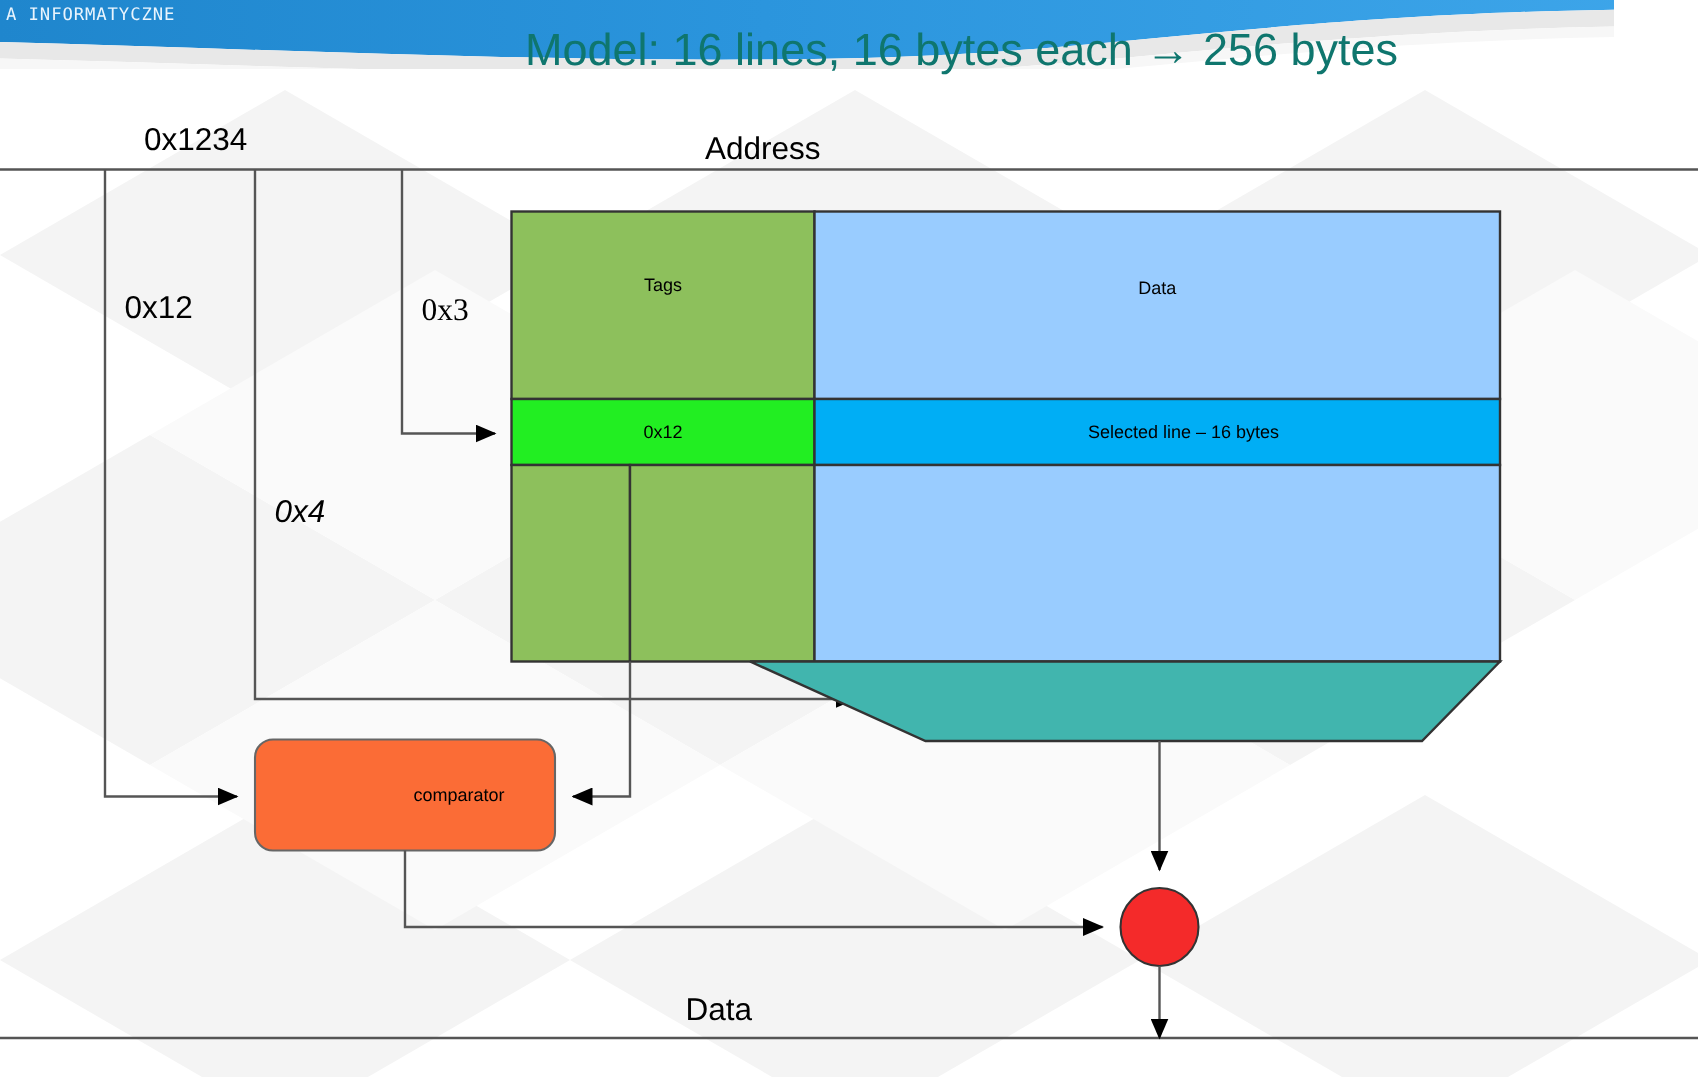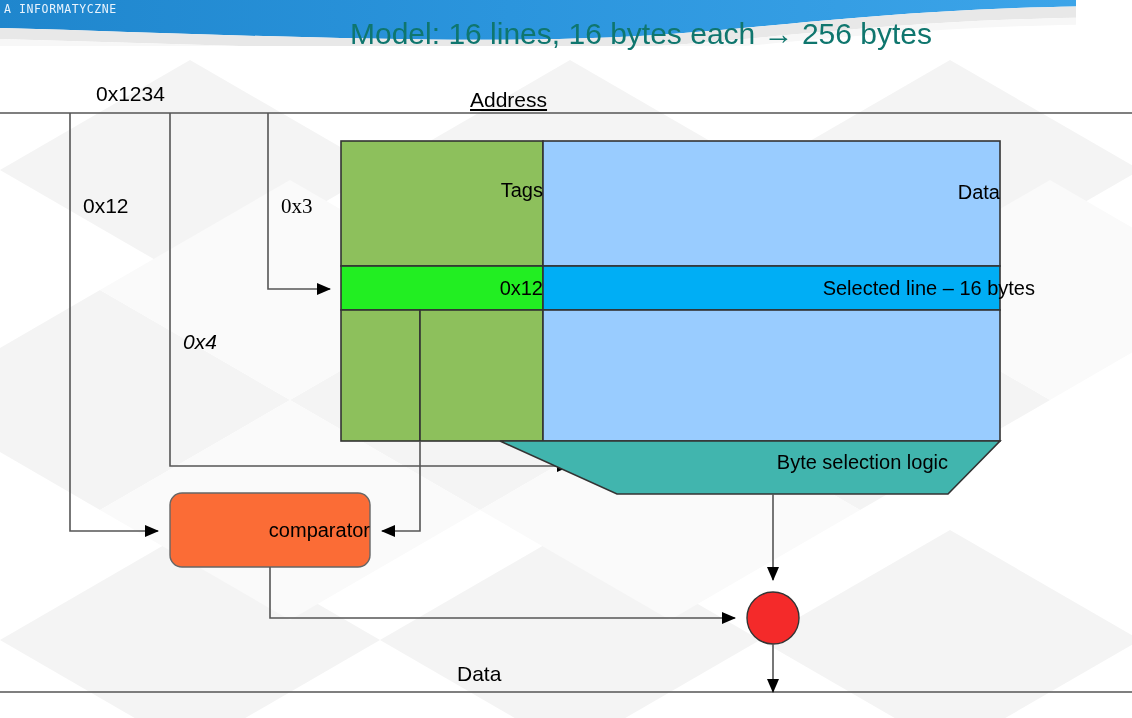--- a/index.html
+++ b/index.html
@@ -49,23 +49,23 @@
     white-space: nowrap;
   }
   .lbl {
     position: absolute;
     font-size: 21px;
     color: #000;
     white-space: nowrap;
   }
   .cell-lbl {
     position: absolute;
-    font-size: 20px;
+    font-size: 12px;
     color: #000;
-    text-align: right;
+    text-align: center;
     white-space: nowrap;
     line-height: 25px;
   }
   #svg-main {
     position: absolute;
     left: 0; top: 0;
   }
 </style>
 </head>
 <body>
@@ -150,28 +150,27 @@
     <polyline points="270,567 270,618 735,618" fill="none" stroke="#555" stroke-width="1.6" marker-end="url(#ar)"></polyline>
 
     <polyline points="773,494 773,580" fill="none" stroke="#555" stroke-width="1.6" marker-end="url(#ar)"></polyline>
 
     <circle cx="773" cy="618" r="26" fill="#f42a2a" stroke="#333" stroke-width="1.4"></circle>
 
     <polyline points="773,644 773,692" fill="none" stroke="#555" stroke-width="1.6" marker-end="url(#ar)"></polyline>
   </svg>
 
   <div class="lbl" style="left:68px; top:82px;margin-left:28px;">0x1234</div>
-  <div class="lbl" style="left:470px; top:88px;text-decoration:underline;">Address</div>
+  <div class="lbl" style="left:470px; top:88px;">Address</div>
   <div class="lbl" style="left:83px; top:194px;">0x12</div>
   <div class="lbl" style="left:281px; top:194px;font-family:Liberation Serif, serif;">0x3</div>
   <div class="lbl" style="left:183px; top:330px;font-style:italic;">0x4</div>
   <div class="lbl" style="left:457px; top:662px;">Data</div>
 
   <div class="cell-lbl" style="left:341px; top:178px; width:202px;">
     <div>Tags</div>
   </div>
   <div class="cell-lbl" style="left:543px; top:180px; width:457px;">Data</div>
   <div class="cell-lbl" style="left:341px; top:276px; width:202px;">0x12</div>
   <div class="cell-lbl" style="left:543px; top:276px; width:492px;">Selected line – 16 bytes</div>
-  <div class="cell-lbl" style="left:617px; top:450px; width:331px;">Byte selection logic</div>
-  <div class="cell-lbl" style="left:170px; top:518px; width:200px;">comparator</div>
+  <div class="cell-lbl" style="left:170px; top:518px; width:200px;padding-left:36px;">comparator</div>
 
 </div>
 
 </body></html>

